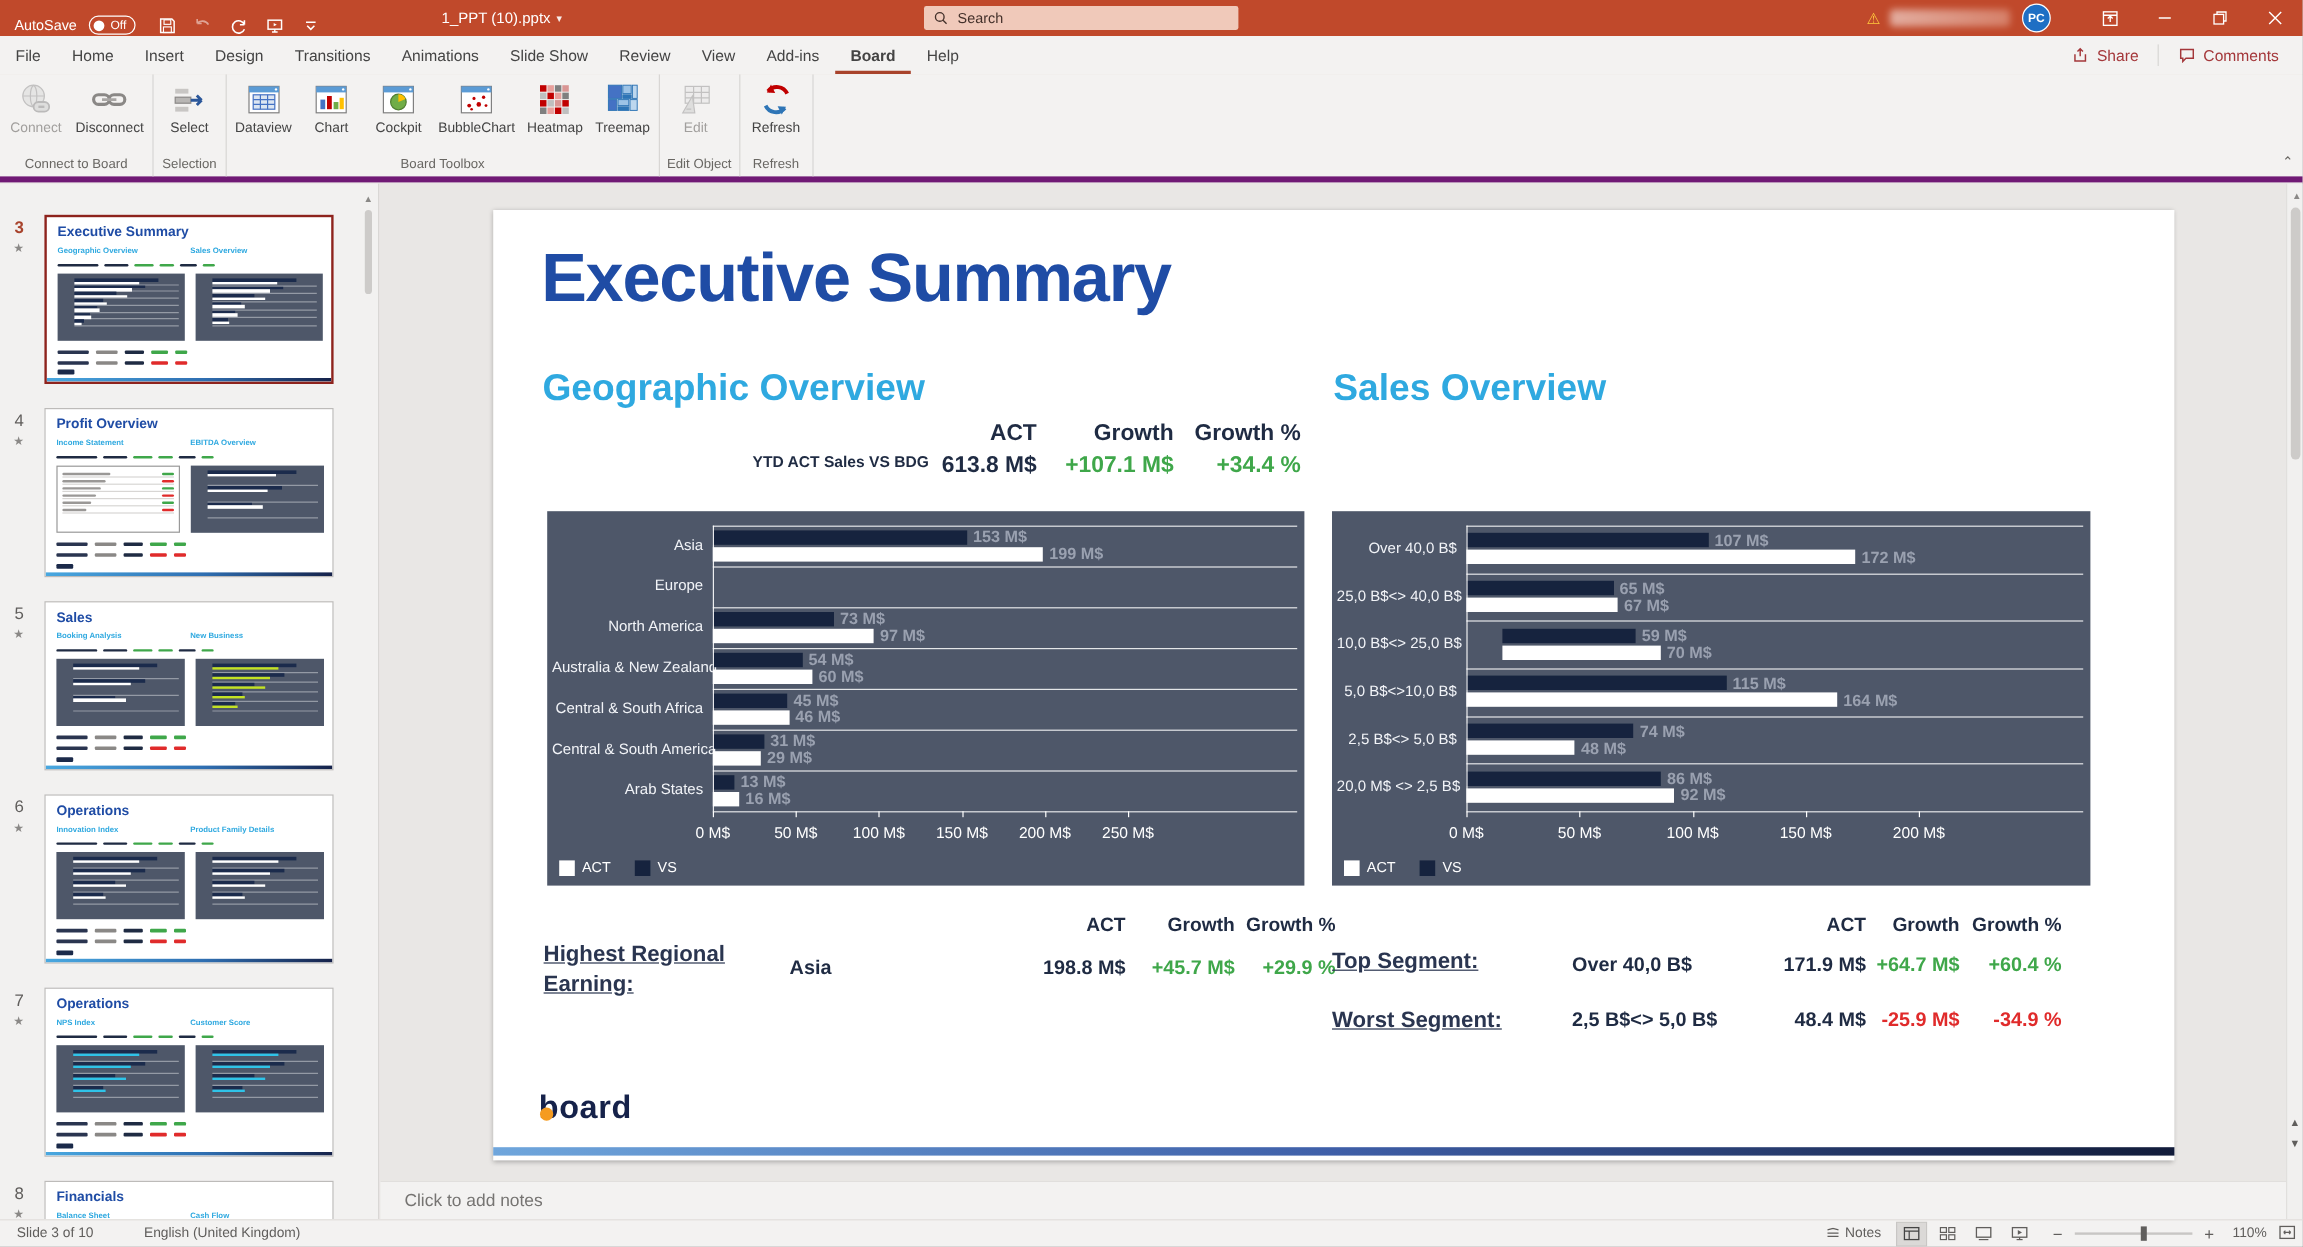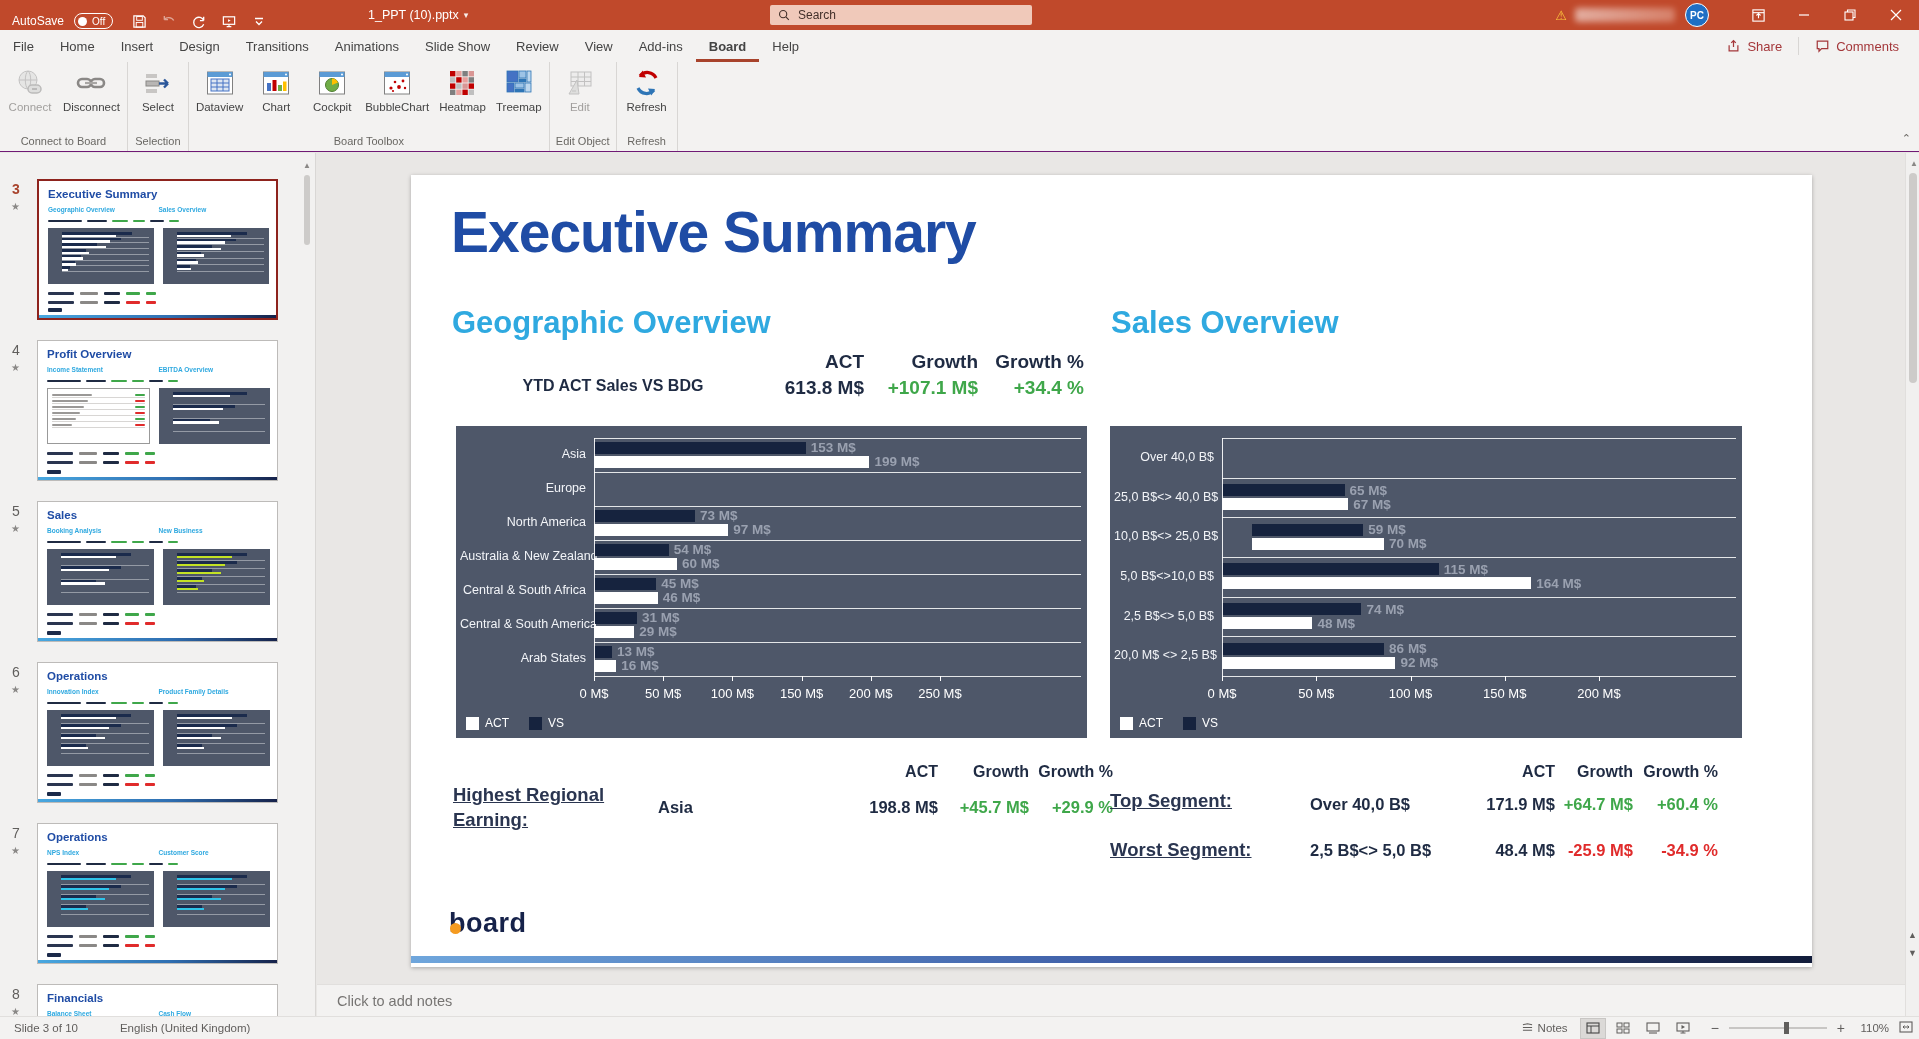--- a/index.html
+++ b/index.html
@@ -31,21 +31,21 @@
 
   
   .menubar{position:absolute;left:0;top:30px;right:0;height:32px;background:#F3F2F1;display:flex;align-items:stretch;}
   .mtab{padding:0 13px;display:flex;align-items:center;font-size:13px;color:#444;cursor:pointer;white-space:nowrap;}
   .mtab.active{font-weight:bold;box-shadow:inset 0 -3px 0 #A8432C;}
   .menu-right{position:absolute;right:10px;top:0;height:32px;display:flex;align-items:center;gap:6px;}
   .mr-btn{display:flex;align-items:center;gap:6px;color:#A4373A;font-size:13px;padding:3px 10px;cursor:pointer;border-radius:2px;}
   .mr-sep{width:1px;height:18px;background:#D8D6D4;}
 
   
-  .ribbon{position:absolute;left:0;top:62px;right:0;height:90px;background:#F3F2F1;border-bottom:1px solid #701a75;}
+  .ribbon{position:absolute;left:0;top:62px;right:0;height:90px;background:#F3F2F1;border-bottom:5px solid #701a75;}
   .rwrap{display:flex;height:100%;}
   .rgroup{display:flex;flex-direction:column;border-right:1px solid #D8D6D4;padding:0 2px;}
   .rbtns{flex:1;display:flex;align-items:stretch;padding-top:3px;}
   .rbtn{min-width:56px;padding:3px 5px 0 5px;display:flex;flex-direction:column;align-items:center;gap:3px;
         font-size:11.5px;color:#444;cursor:pointer;border-radius:3px;text-align:center;line-height:1.15;}
   .rbtn.disabled{color:#A19F9D;cursor:default;}
   .rbtn.disabled .ricon{opacity:.45;filter:grayscale(1);}
   .ricon{width:30px;height:30px;flex:0 0 30px;}
   .rglabel{font-size:11px;color:#696763;text-align:center;padding:2px 4px 4px 4px;white-space:nowrap;}
   .ribbon-collapse{position:absolute;right:8px;bottom:6px;color:#696763;font-size:11px;cursor:pointer;}
@@ -89,21 +89,21 @@
 
   
   .slide{position:absolute;left:94px;top:22px;width:1401px;height:792px;background:#fff;box-shadow:0 1px 4px rgba(0,0,0,.28);}
   .slide-title{position:absolute;left:40px;top:24px;font-size:57px;font-weight:800;color:#1F4CA5;letter-spacing:-1px;cursor:text;}
   .sec-head{position:absolute;top:130px;font-size:31px;font-weight:800;color:#2FA9E0;cursor:text;}
   .sec-head.left{left:41px;} .sec-head.right{left:700px;}
 
   .kpi{position:absolute;left:41px;top:176px;display:grid;grid-template-columns:322px 90px 114px 106px;
        row-gap:4px;font-weight:bold;color:#1F2B43;}
   .kpi .h{font-size:19px;text-align:right;}
-  .kpi .lbl{font-size:16px;text-align:center;}
+  .kpi .lbl{font-size:13px;text-align:right;}
   .kpi .v{font-size:19px;text-align:right;}
   .green{color:#3FA74A;} .red{color:#E02B2B;}
 
   .chart-panel{position:absolute;top:251px;width:631px;height:312px;background:#4E5769;cursor:pointer;}
   #chartL{left:45px;} #chartR{left:699px;width:632px;}
   .crow-label{position:absolute;color:#F2F4F8;font-size:12.5px;text-align:right;white-space:nowrap;}
   .sepline{position:absolute;height:1px;background:rgba(255,255,255,.85);}
   .vline{position:absolute;width:1px;background:rgba(255,255,255,.9);}
   .bars-abs{position:absolute;}
   .brow{display:flex;align-items:center;height:13px;margin:1px 0;}
@@ -971,20 +971,30 @@
             </span>
             <span class="litem">
               <span class="lswatch" style="background: rgb(22, 35, 62);"></span>
               <span>VS</span>
             </span>
           </div>
         </div>
       <div class="chart-panel" id="chartR">
           <div class="crow-label" style="left: 4px; width: 100px; top: 23.8333px;">Over 40,0 B$</div>
           <div class="sepline" style="left: 112px; right: 6px; top: 12px;"></div>
+          <div class="bars-abs" style="left: 112px; top: 16.8333px;">
+            <div class="brow">
+              <div class="bar" style="width: 201.695px; background: rgb(22, 35, 62);"></div>
+              <span class="blabel">107 M$</span>
+            </div>
+            <div class="brow">
+              <div class="bar" style="width: 324.22px; background: rgb(255, 255, 255);"></div>
+              <span class="blabel">172 M$</span>
+            </div>
+          </div>
           <div class="crow-label" style="left: 4px; width: 100px; top: 63.5px;">25,0 B$&lt;&gt; 40,0 B$</div>
           <div class="sepline" style="left: 112px; right: 6px; top: 51.6667px;"></div>
           <div class="bars-abs" style="left: 112px; top: 56.5px;">
             <div class="brow">
               <div class="bar" style="width: 122.525px; background: rgb(22, 35, 62);"></div>
               <span class="blabel">65 M$</span>
             </div>
             <div class="brow">
               <div class="bar" style="width: 126.295px; background: rgb(255, 255, 255);"></div>
               <span class="blabel">67 M$</span>

